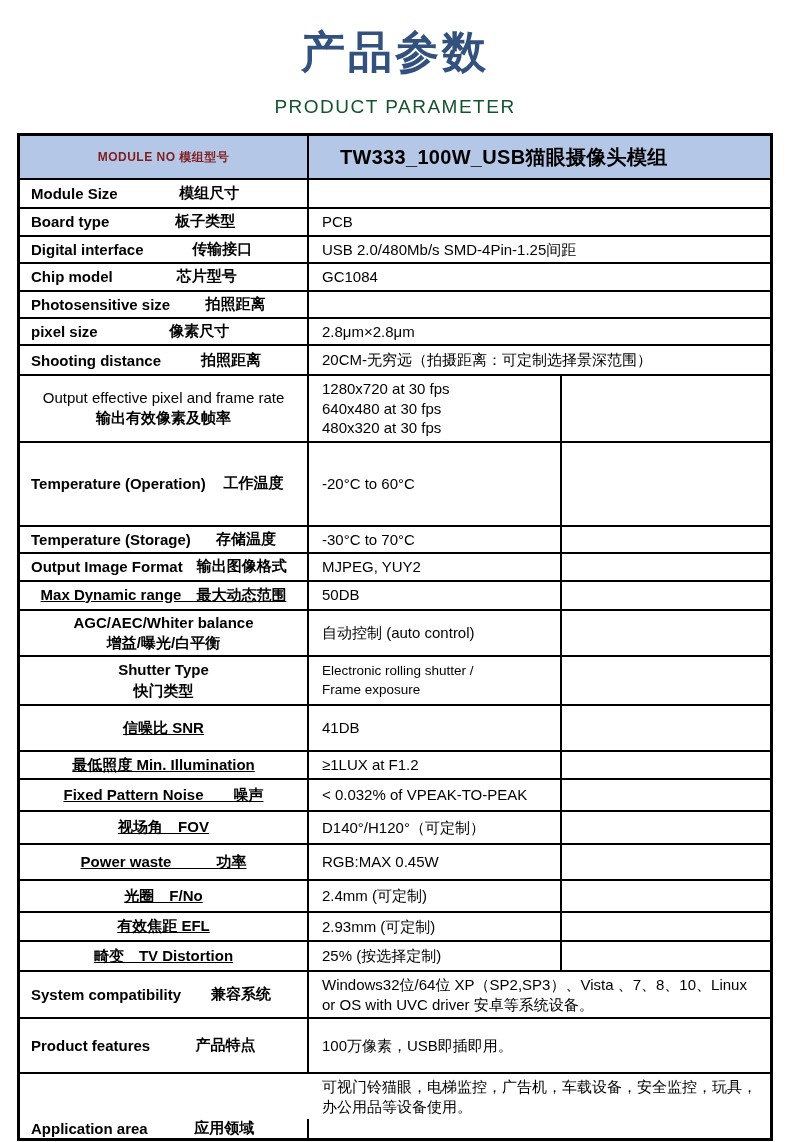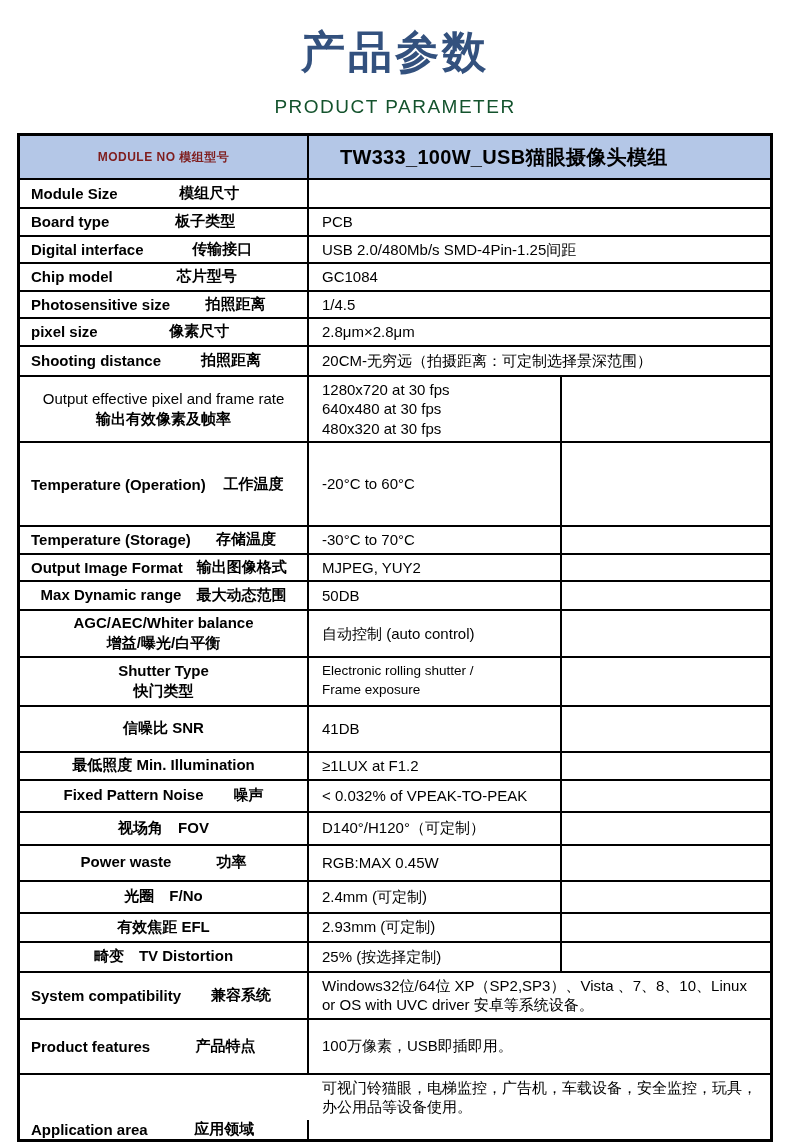--- a/index.html
+++ b/index.html
@@ -70,21 +70,21 @@
   }
   .label-cell.split{
     display:grid;
     grid-template-columns:auto 1fr;
     align-items:center;
     padding-left:11px;padding-right:14px;
   }
   .label-cell.split .zh{justify-self:center;padding-left:8px;}
   .label-cell.center{
     justify-content:center;align-items:center;
-    text-align:center;padding:2px 6px;
+    text-align:center;padding:2px 6px;text-decoration:underline;
   }
   .label-cell.stack{
     flex-direction:column;justify-content:center;align-items:center;
     text-align:center;line-height:1.35;padding:2px 4px;
     white-space:nowrap;
   }
   .label-cell.light > div:first-child{font-weight:normal;}
   .value-cell{
     flex-direction:column;justify-content:center;align-items:flex-start;
     padding:3px 8px 3px 13px;
@@ -175,23 +175,20 @@
             <div>GC1084</div>
           </div>
 
   </div>
 
   <div class="t-row">
     <div class="cell label-cell split">
             <span class="en">Photosensitive size</span>
             <span class="zh">拍照距离</span>
           </div>
-    <div class="cell value-cell span2">
-            <div>1/4.5</div>
-          </div>
 
   </div>
 
   <div class="t-row">
     <div class="cell label-cell split">
             <span class="en">pixel size</span>
             <span class="zh">像素尺寸</span>
           </div>
     <div class="cell value-cell span2">
             <div>2.8μm×2.8μm</div>

